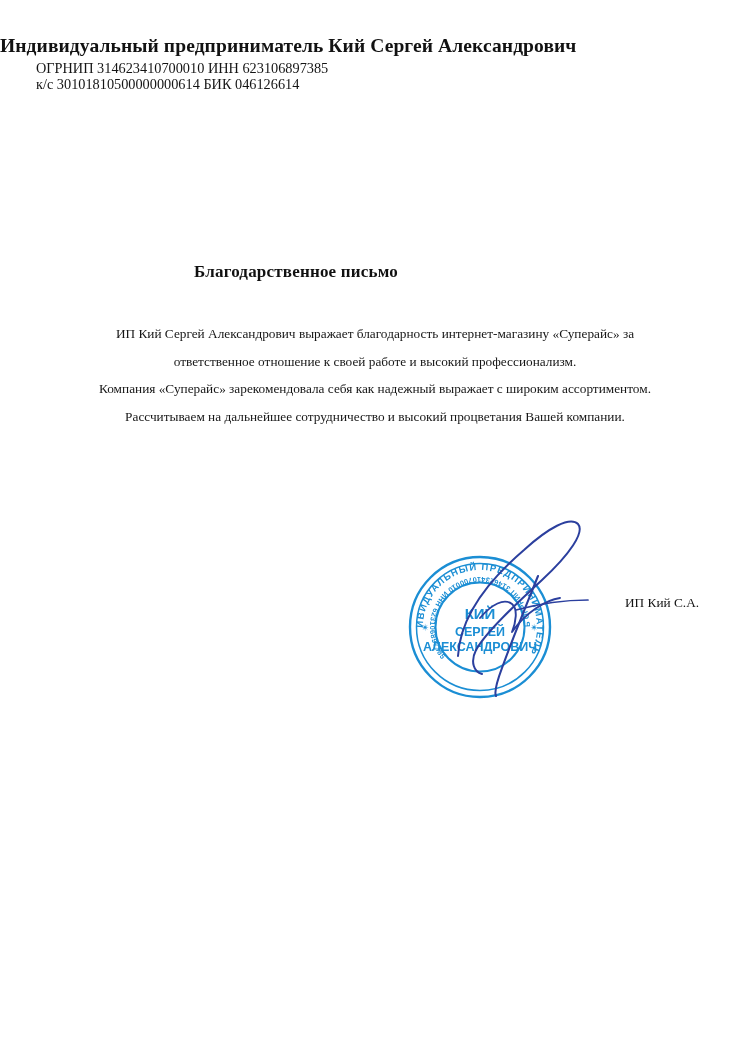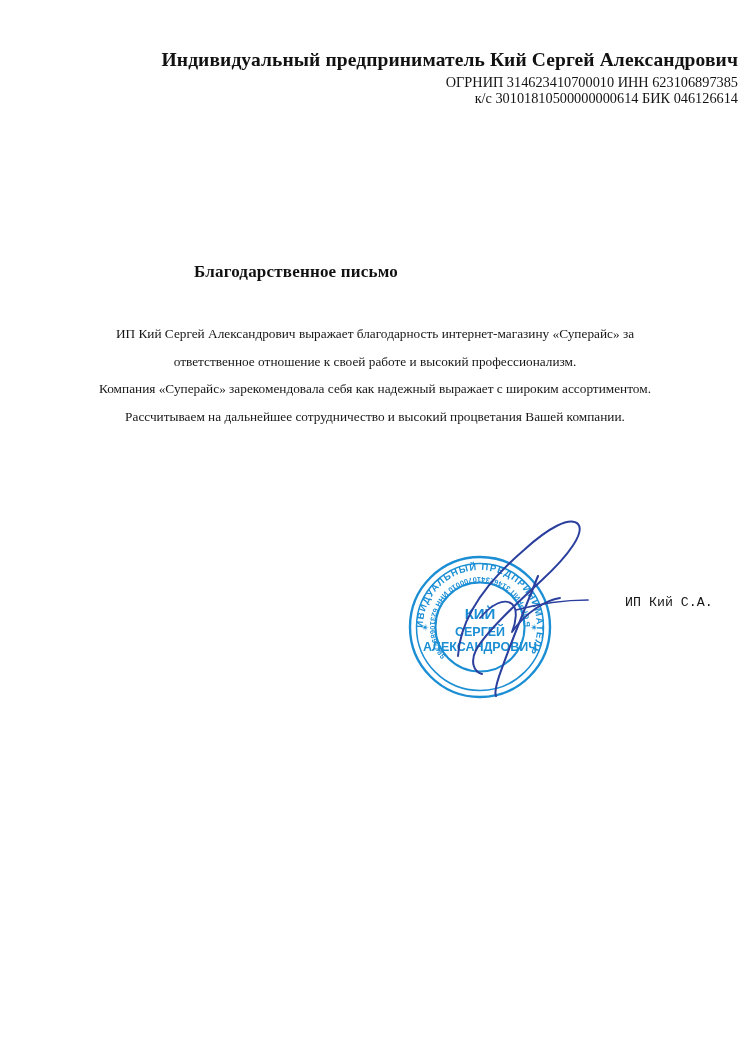--- a/index.html
+++ b/index.html
@@ -18,23 +18,23 @@
   .page {
     position: absolute;
     inset: 0;
     background: #ffffff;
   }
 
   
   .header {
     position: absolute;
     left: 0;
-    top: 48px;
+    top: 34px;
     width: 738px;
-    text-align: right;
+    text-align: left;
   }
   .company-name {
     font-size: 19.5px;
     font-weight: bold;
     letter-spacing: 0.1px;
     line-height: 24px;
     color: #121212;
   }
   .header-line {
     font-size: 14.3px;
@@ -97,21 +97,20 @@
     height: 200px;
   }
   .signature svg { display: block; }
   .sig-label {
     position: absolute;
     left: 245px;
     top: 95px;
     font-size: 13.3px;
     color: #151515;
     white-space: nowrap;
-    font-family: Liberation Mono, monospace;
   }
 </style>
 </head>
 <body>
 
 <div class="page">
 
   <div class="header">
     <div class="company-name">Индивидуальный предприниматель Кий Сергей Александрович</div>
     <div class="header-line l1">ОГРНИП 314623410700010 ИНН 623106897385</div>

